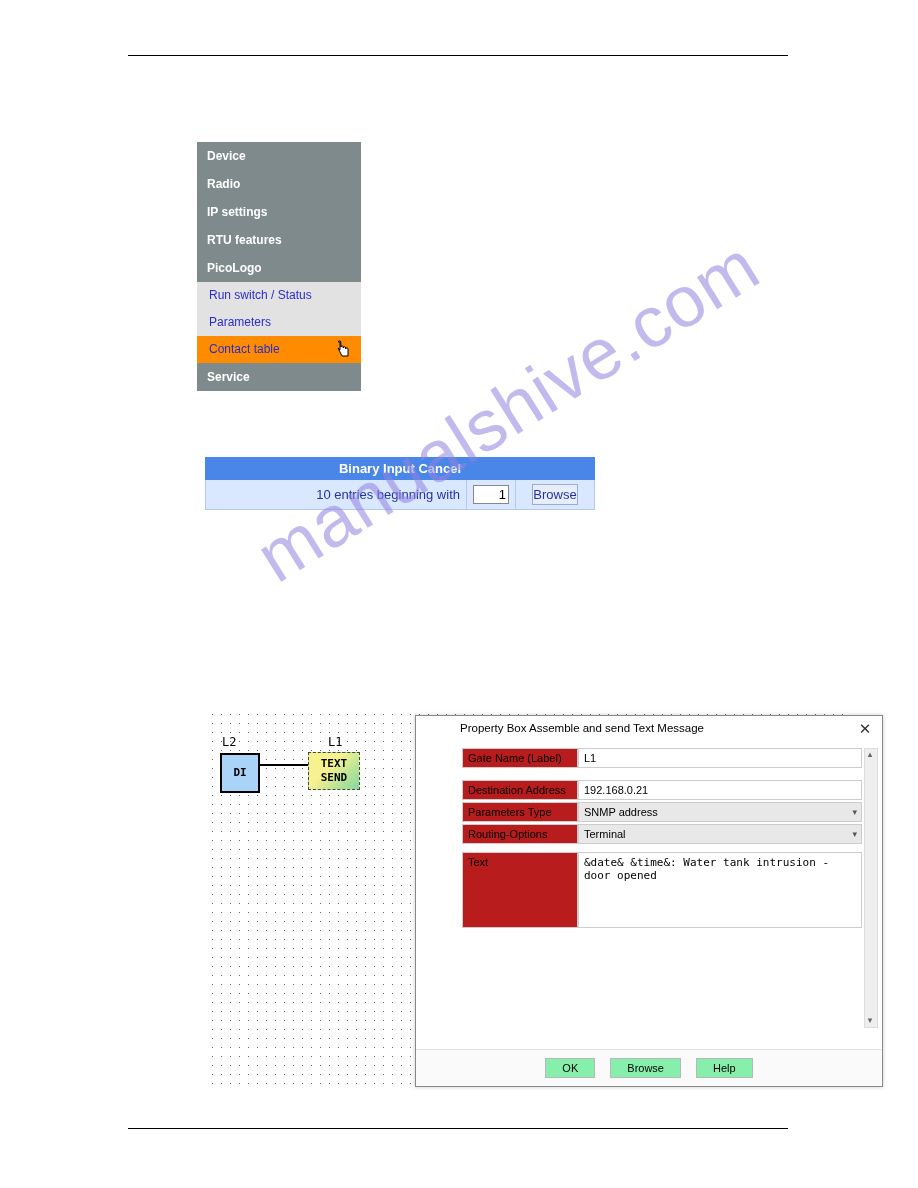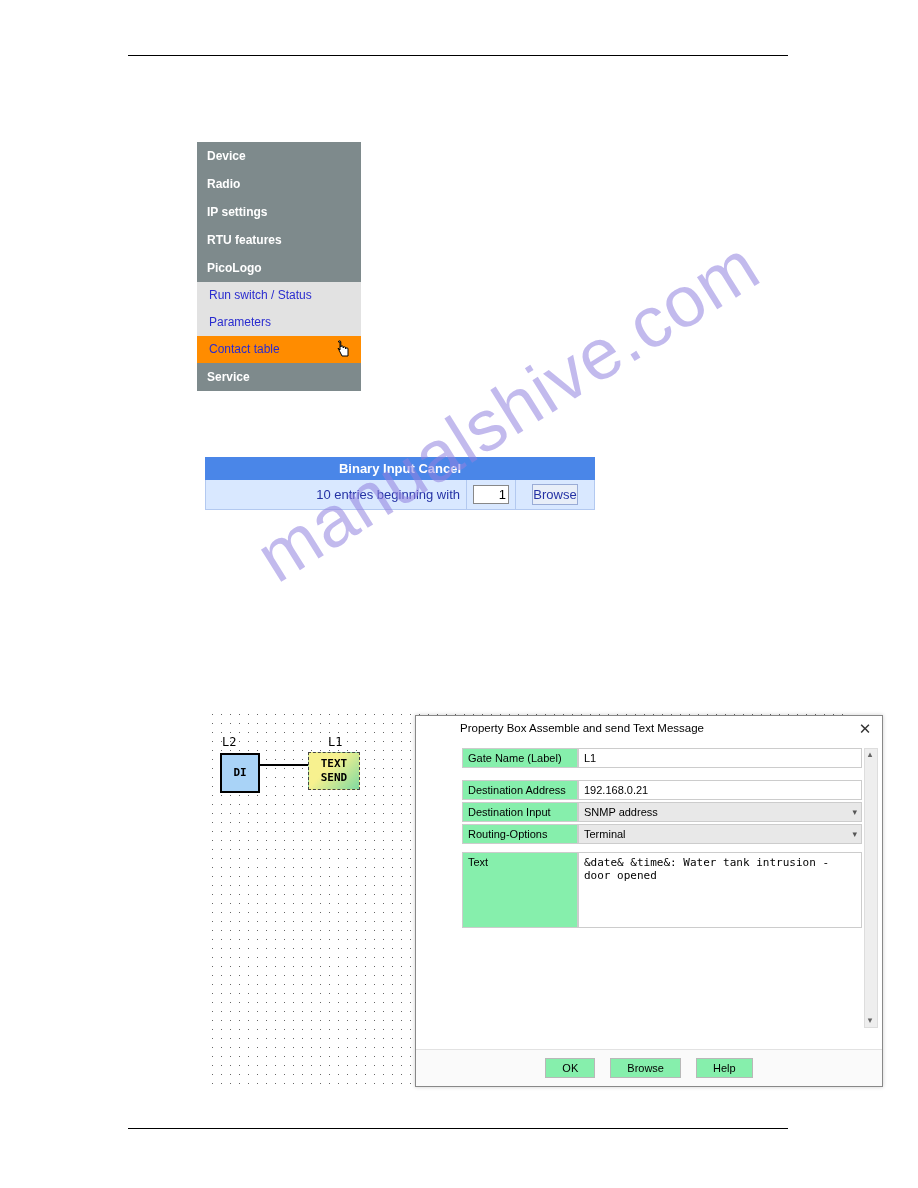--- a/index.html
+++ b/index.html
@@ -182,21 +182,21 @@
     position:absolute; width:10px; height:12px; left:0;
     font-size:9px; text-align:center; color:#666;
   }
   .scroll-up{top:0}
   .scroll-down{bottom:0}
   .prop-row {
     display:flex; margin-bottom:2px;
   }
   .prop-label {
     width:104px;
-    background:#86efac;
+    background:#b91c1c;
     border:1px solid #ccc;
     padding:3px 5px;
     font-size:11px;
   }
   .prop-value {
     flex:1;
     border:1px solid #ccc;
     padding:3px 5px;
     font-size:11px;
     background:#fff;
@@ -300,21 +300,21 @@
         <div class="prop-value">L1</div>
       </div>
 
       <div style="height:10px"></div>
 
       <div class="prop-row">
         <div class="prop-label">Destination Address</div>
         <div class="prop-value">192.168.0.21</div>
       </div>
       <div class="prop-row">
-        <div class="prop-label">Destination Input</div>
+        <div class="prop-label">Parameters Type</div>
         <div class="prop-value grey">
           <span>SNMP address</span>
           <span class="chev">▾</span>
         </div>
       </div>
       <div class="prop-row">
         <div class="prop-label">Routing-Options</div>
         <div class="prop-value grey">
           <span>Terminal</span>
           <span class="chev">▾</span>

